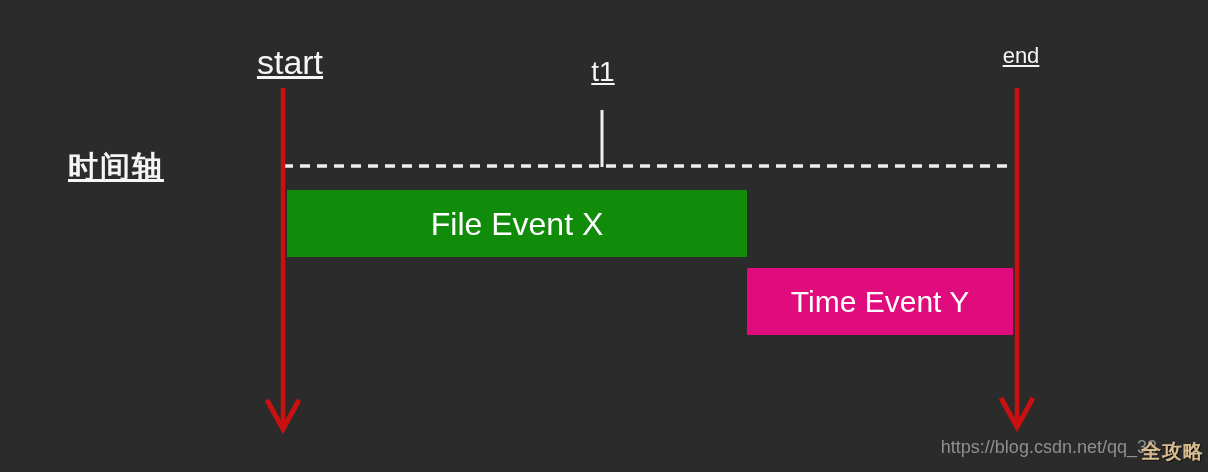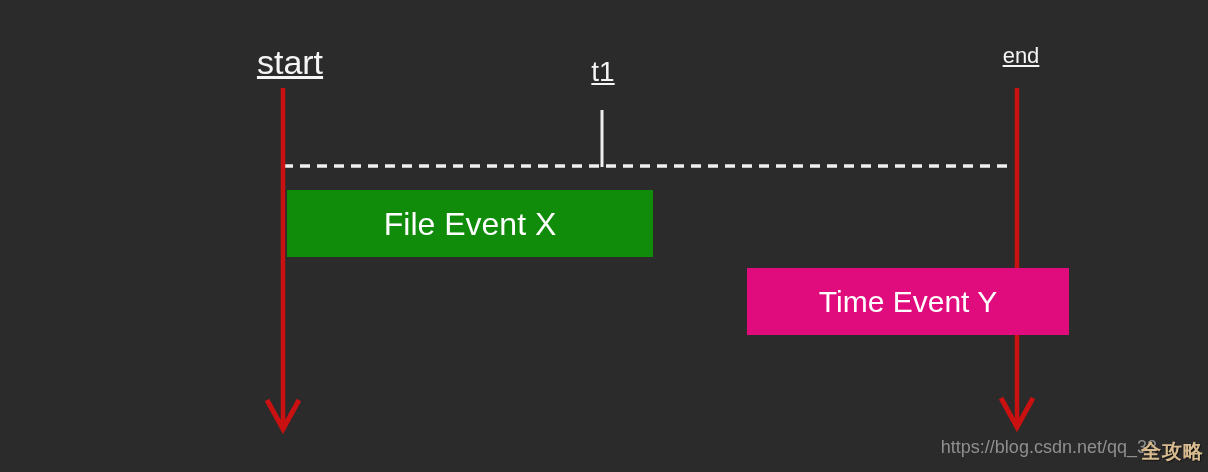--- a/index.html
+++ b/index.html
@@ -50,27 +50,27 @@
   .bar {
     position: absolute;
     display: flex;
     align-items: center;
     justify-content: center;
     color: #ffffff;
     line-height: 1;
   }
   .bar-x {
     left: 287px; top: 190px;
-    width: 366px; height: 67px;
+    width: 460px; height: 67px;
     background: var(--event-x-green);
     font-size: 32px;
   }
   .bar-y {
     left: 747px; top: 268px;
-    width: 322px; height: 67px;
+    width: 266px; height: 67px;
     background: var(--event-y-pink);
     font-size: 30px;
   }
   .watermark {
     position: absolute;
     right: 4px;
     bottom: 7px;
     display: flex;
     align-items: center;
     white-space: nowrap;
@@ -102,20 +102,21 @@
 
     <line x1="602" y1="110" x2="602" y2="167" style="stroke:#efefef; stroke-width:3;"></line>
 
     <line x1="283" y1="88" x2="283" y2="428" style="stroke:var(--arrow-red); stroke-width:4.5;"></line>
     <polyline points="267,400 283,429 299,400" style="fill:none; stroke:var(--arrow-red); stroke-width:5;"></polyline>
 
     <line x1="1017" y1="88" x2="1017" y2="426" style="stroke:var(--arrow-red); stroke-width:4.5;"></line>
     <polyline points="1001,398 1017,427 1033,398" style="fill:none; stroke:var(--arrow-red); stroke-width:5;"></polyline>
   </svg>
 
+  <div class="label axis-label">时间轴</div>
 
   <div class="label marker-label marker-start">start</div>
 
   <div class="label marker-label marker-t1">t1</div>
 
   <div class="label marker-label marker-end">end</div>
 
   <div class="bar bar-x">
     <span>File Event X</span>
   </div>

